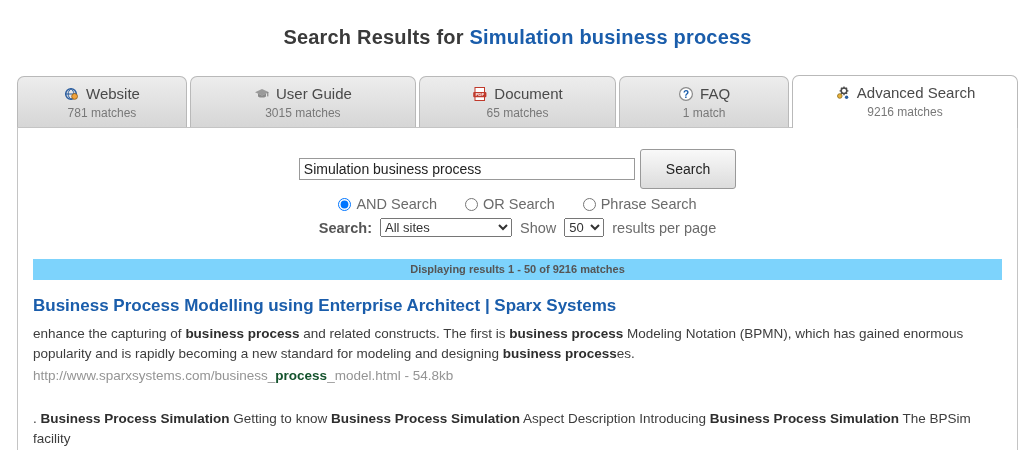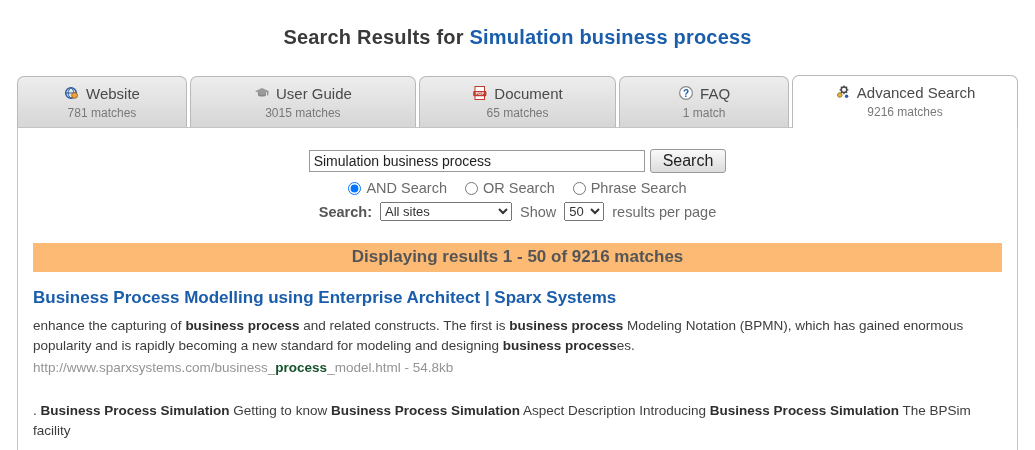--- a/index.html
+++ b/index.html
@@ -21,64 +21,64 @@
   }
   .tab {
     border:1px solid #b9b9b9; border-bottom:none;
     border-radius:7px 7px 0 0;
     background:linear-gradient(#ededed,#d6d6d6);
     text-align:center; padding:8px 0 7px; cursor:pointer;
   }
   .tab:nth-child(1){flex:135;} .tab:nth-child(2){flex:180;}
   .tab:nth-child(3){flex:157;} .tab:nth-child(4){flex:135;}
   .tab:nth-child(5){flex:180;} .tab:nth-child(6){flex:199;}
-  .tab-top { display:flex; align-items:flex-start; justify-content:center; gap:6px;
+  .tab-top { display:flex; align-items:center; justify-content:center; gap:6px;
              font-size:15px; color:#4a4a4a; }
   .tab-icon { width:16px; height:16px; display:inline-block; }
   .tab-icon svg { width:16px; height:16px; display:block; }
   .tab-matches { font-size:12px; color:#787878; margin-top:4px; }
   .tab.active { background:#fff; margin-bottom:-1px; padding-bottom:9px; }
 
   
   .panel {
     position:relative; z-index:1; margin:0 17px;
     border:1px solid #c4c4c4; background:#fff;
     height:330px; padding:21px 15px 0; overflow:hidden;
   }
 
   
   .search-row { display:flex; justify-content:center; gap:5px; align-items:center; }
   .search-input {
     width:336px; height:22px; border:1px solid #999; font-size:14px;
     padding:1px 4px; font-family:inherit; color:#222;
   }
   .search-btn {
-    font-size:16px; padding:2px 12px; height:24px;
+    font-size:14px; padding:2px 25px; height:40px;
     background:linear-gradient(#f9f9f9,#dcdcdc);
     border:1px solid #999; border-radius:3px; color:#222;
     font-family:inherit; cursor:pointer;
   }
   .radio-row {
-    display:flex; justify-content:center; gap:18px; margin-top:7px;
+    display:flex; justify-content:center; gap:28px; margin-top:7px;
     color:#6b6b6b; font-size:14.5px; align-items:center;
   }
   .radio { display:flex; align-items:center; cursor:pointer; }
   .radio input { margin:0 5px 0 0; }
   .opts-row {
     display:flex; justify-content:center; gap:8px; margin-top:6px;
     align-items:center; color:#6b6b6b; font-size:14.5px;
   }
   .lbl-bold { font-weight:bold; color:#555; }
   .sel { font-size:13px; font-family:inherit; color:#333; }
   .sel-sites { width:132px; } .sel-count { width:40px; }
 
   
   .results-bar {
-    margin-top:22px; background:#fdba74; text-align:center;
-    font-weight:bold; color:#555; font-size:17px; padding:4px 0 5px;
+    margin-top:22px; background:#7dd3fc; text-align:center;
+    font-weight:bold; color:#555; font-size:11px; padding:4px 0 5px;
   }
   .result { margin-top:15px; }
   .result + .result { margin-top:24px; }
   .result-title { font-size:17px; color:#1a5dab; margin:0 0 7px; cursor:pointer; line-height:22px; }
   .result-title .b { font-weight:bold; }
   .result-snippet { font-size:13.5px; color:#3d3d3d; line-height:20px; margin:0; }
   .result-snippet .b { font-weight:bold; color:#2e2e2e; }
   .result-url { font-size:13.5px; color:#949494; line-height:18px; margin-top:3px; }
   .result-url .b { font-weight:bold; color:#14532d; }
 </style>

